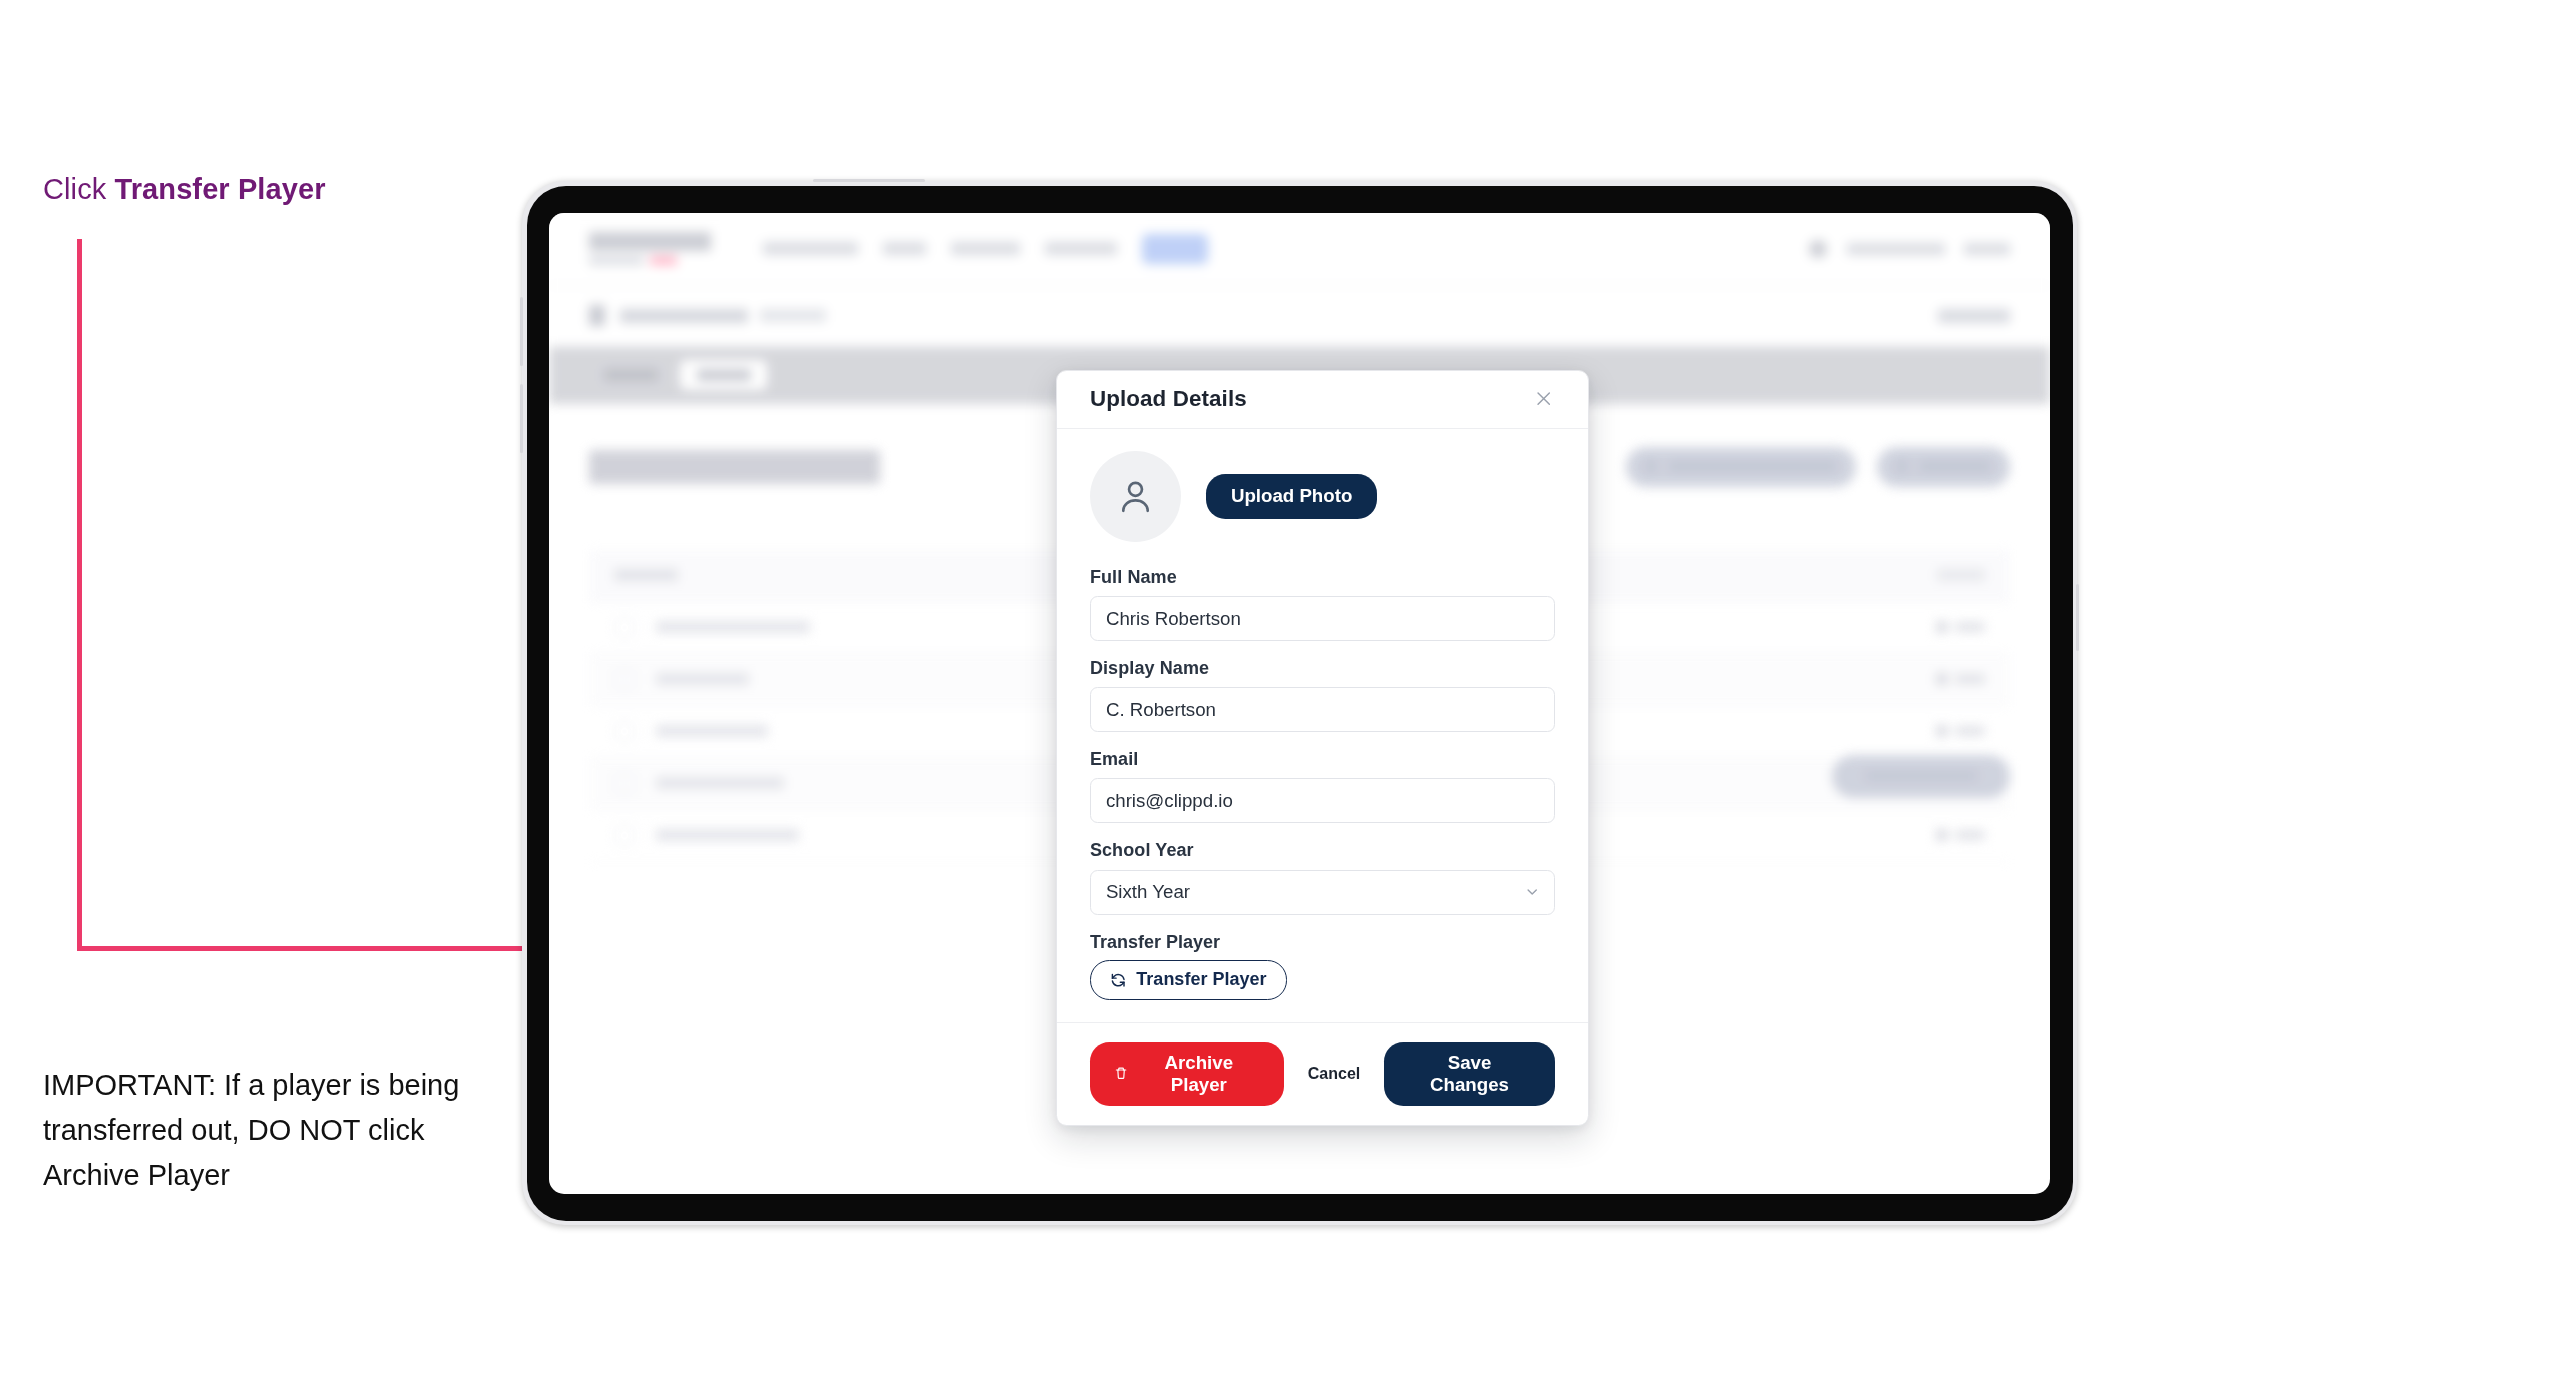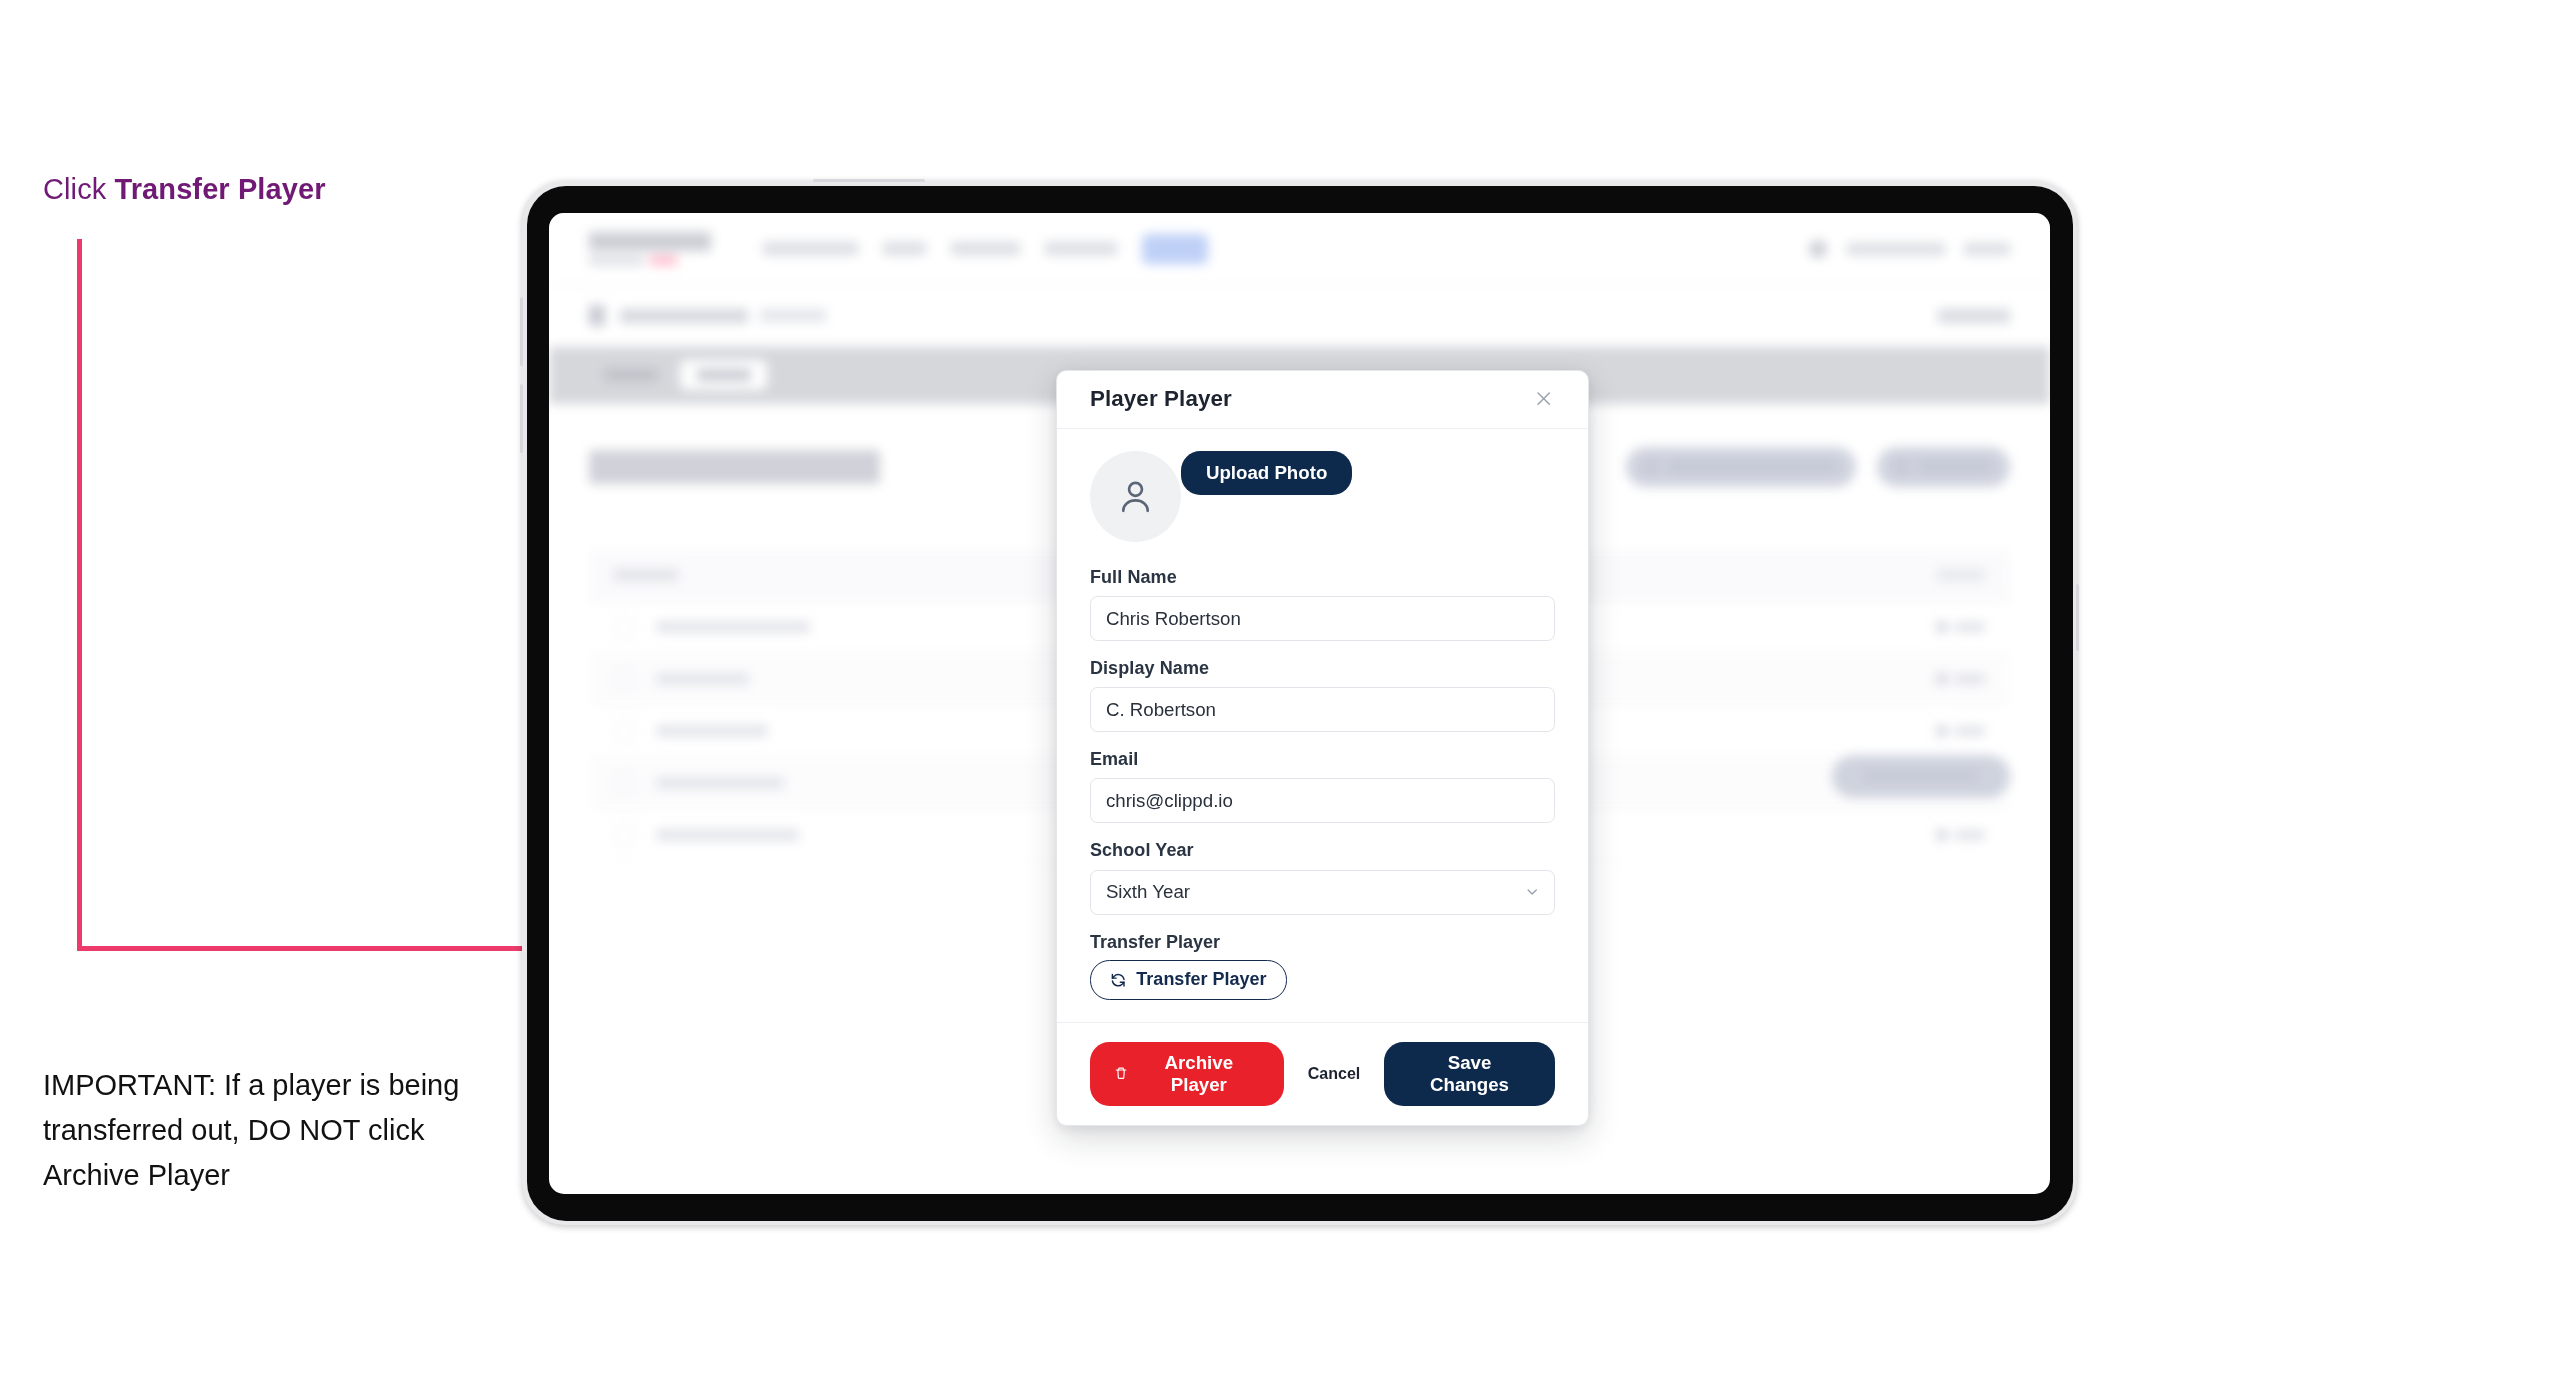--- a/index.html
+++ b/index.html
@@ -160,21 +160,21 @@
   }
   .modal-title { font-size: 22.4px; font-weight: 600; color: #1d2430; letter-spacing: 0.1px; }
   .close-btn {
     width: 27px; height: 27px; display:flex; align-items:center; justify-content:center;
     color: #9aa1ad; cursor: pointer; background:none; border:none;
   }
   .close-btn svg { width: 19.4px; height: 19.4px; }
 
   .modal-body { padding: 22.4px 33px 22.4px 33px; }
 
-  .photo-row { display: flex; align-items: flex-start; margin-bottom: 25px; }
+  .photo-row { display: flex; align-items: center; gap: 25px; margin-bottom: 25px; }
   .avatar {
     width: 91px; height: 91px; border-radius: 50%; background: #f0f1f3;
     display: flex; align-items: center; justify-content: center;
   }
   .avatar svg { width: 43px; height: 43px; color: #5a6675; }
   .upload-btn {
     background: #0d2a4d; color: #fff; border: none; border-radius: 19.4px;
     padding: 11.2px 25px; font-size: 18.7px; font-weight: 600; cursor: pointer;
     font-family: "Liberation Sans", sans-serif;
   }
@@ -365,21 +365,21 @@
               <span></span>
             </div>
           </div>
         </div>
 
         <div class="overlay"></div>
 
         <div class="modal">
 
           <div class="modal-head">
-            <div class="modal-title">Player Player</div>
+            <div class="modal-title">Upload Details</div>
             <button class="close-btn">
               <svg viewBox="0 0 24 24" fill="none" stroke="currentColor" stroke-width="1.8" stroke-linecap="round">
                 <line x1="5" y1="5" x2="19" y2="19"></line>
                   <line x1="19" y1="5" x2="5" y2="19"></line>
               </svg>
             </button>
           </div>
 
           <div class="modal-body">
 

